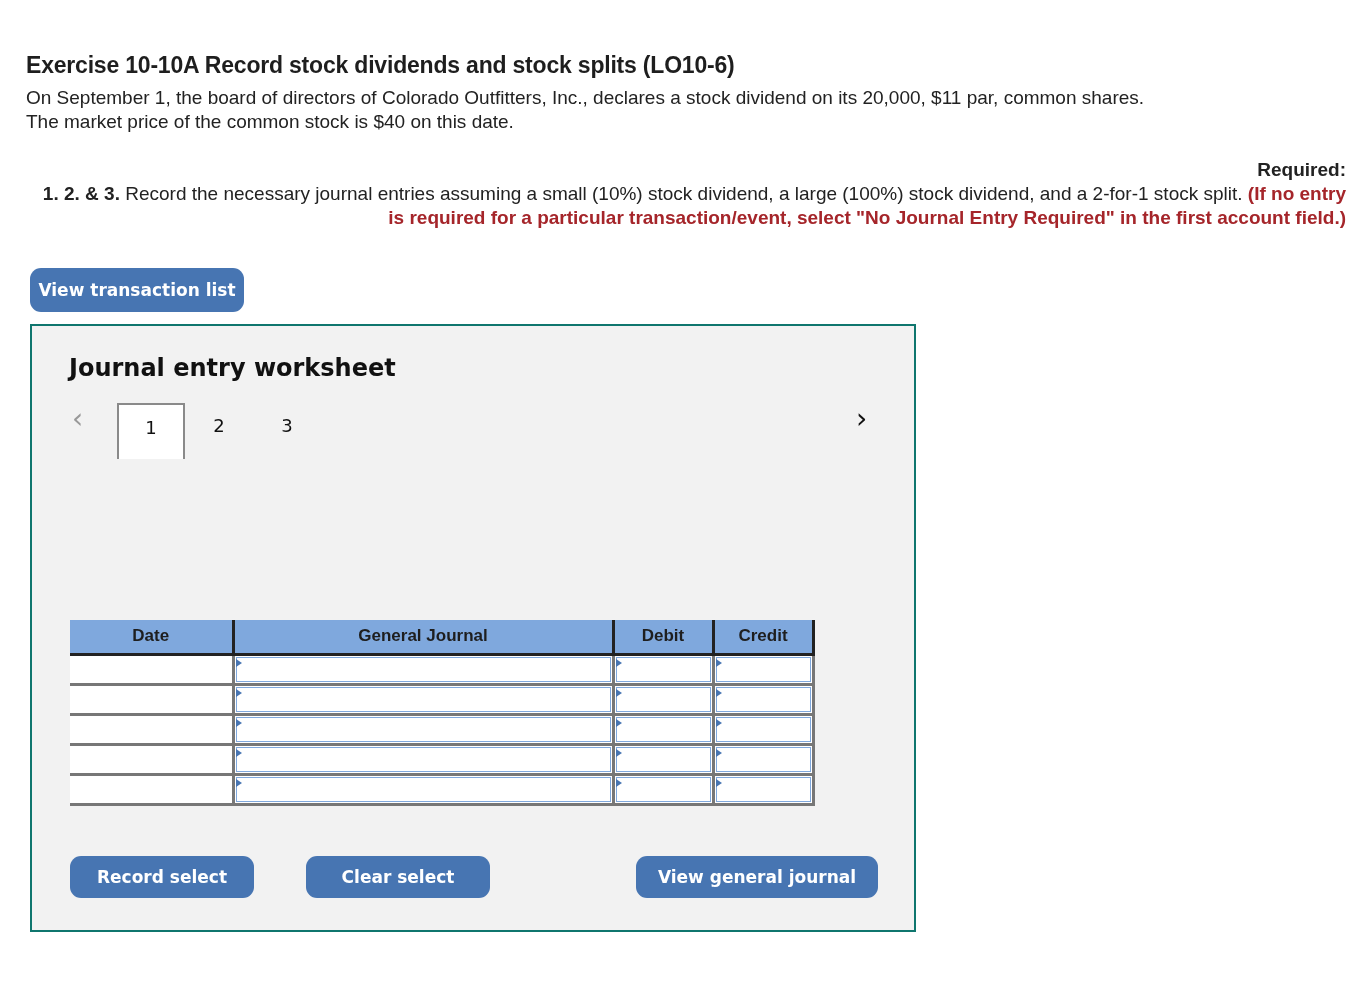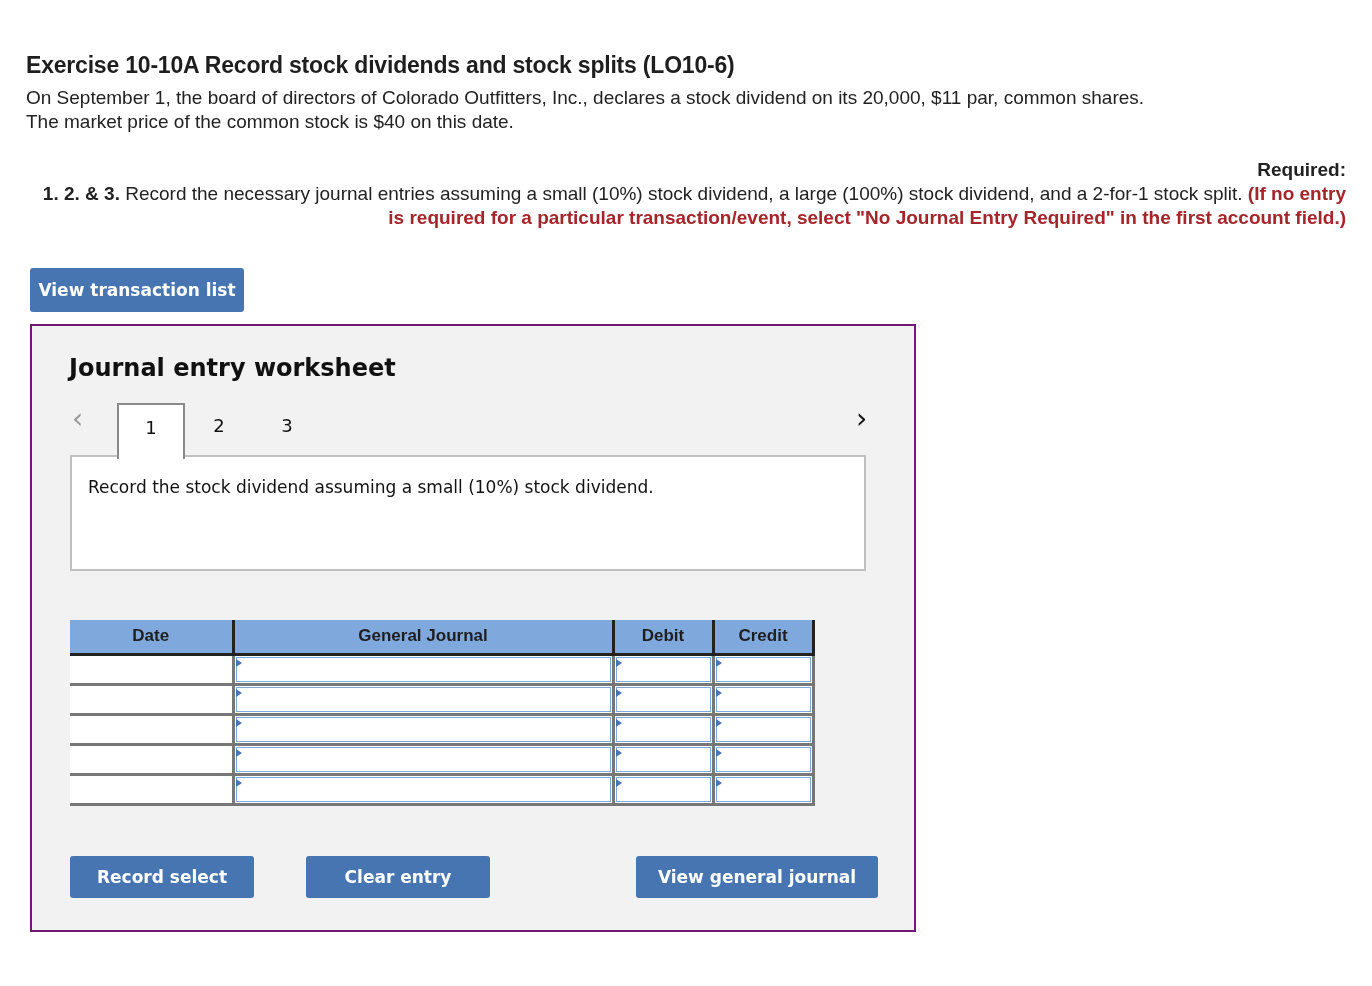--- a/index.html
+++ b/index.html
@@ -7,26 +7,26 @@
   body { font-family: "Liberation Sans", sans-serif; color: #222; position: relative; }
 
   .title { position: absolute; left: 26px; top: 16px; font-size: 23px; font-weight: bold; color: #1e1e1e; letter-spacing: -0.2px; margin-top: 36px; }
   .intro { position: absolute; left: 26px; top: 86px; font-size: 19px; line-height: 24px; color: #222; width: 1300px; }
   .required { position: absolute; left: 26px; top: 158px; font-size: 19px; line-height: 24px; color: #222; width: 1320px; text-align: right; }
   .required .req-label { font-weight: bold; display: block; }
   .required .nums { font-weight: bold; }
   .required .red { color: #a5252a; font-weight: bold; }
 
   .btn { position: absolute; background: #4775b2; color: #fff; font-weight: bold; font-size: 17px;
-         border-radius: 3px; display: flex; align-items: center; justify-content: center; cursor: pointer;
+         border-radius: 11px; display: flex; align-items: center; justify-content: center; cursor: pointer;
          font-family: "DejaVu Sans", sans-serif; }
   .btn-view-trans { left: 30px; top: 268px; width: 214px; height: 44px; }
 
   .worksheet { position: absolute; left: 30px; top: 324px; width: 886px; height: 608px;
-               background: #f2f2f2; border: 2px solid #701a75; padding-left: 36px; }
+               background: #f2f2f2; border: 2px solid #0f766e; padding-left: 36px; }
   .ws-title { position: absolute; left: 37px; top: 28px; font-size: 24px; font-weight: bold; color: #111;
               font-family: "DejaVu Sans", sans-serif; }
 
   .nav-prev { position: absolute; left: 40px; top: 78px; font-size: 28px; color: #999; cursor: pointer; font-family: "DejaVu Sans", sans-serif; line-height: 30px; }
   .nav-next { position: absolute; left: 824px; top: 78px; font-size: 28px; color: #111; cursor: pointer; font-family: "DejaVu Sans", sans-serif; line-height: 30px; }
 
   .tab { position: absolute; top: 77px; height: 54px; font-size: 18px; color: #111; display: flex;
          align-items: center; justify-content: center; cursor: pointer; font-family: "DejaVu Sans", sans-serif; padding-bottom: 10px; }
   .tab.active { left: 85px; width: 68px; background: #fff; border: 2px solid #8a8a8a; border-bottom: none; z-index: 2; height: 56px; }
   .tab.t2 { left: 170px; width: 34px; }
@@ -82,23 +82,20 @@
       <span>1</span>
     </div>
   <div class="tab t2">
       <span>2</span>
     </div>
   <div class="tab t3">
       <span>3</span>
     </div>
   <div class="nav-next">›</div>
 
-  <div class="desc-box">
-    <span>Record the stock dividend assuming a small (10%) stock dividend.</span>
-  </div>
 
 
   <table class="journal">
     <thead>
       <tr>
         <th class="c-date">Date</th>
         <th class="c-gj">General Journal</th>
         <th class="c-debit">Debit</th>
         <th class="c-credit">Credit</th>
       </tr>
@@ -161,15 +158,15 @@
             <div class="cell-input"></div>
           </td>
           <td class="inp last">
             <div class="cell-input"></div>
           </td>
         </tr>
       </tbody>
   </table>
 
   <div class="btn btn-record">Record select</div>
-  <div class="btn btn-clear">Clear entry</div>
+  <div class="btn btn-clear">Clear select</div>
   <div class="btn btn-view-gj">View general journal</div>
 </div>
 
 </body></html>

